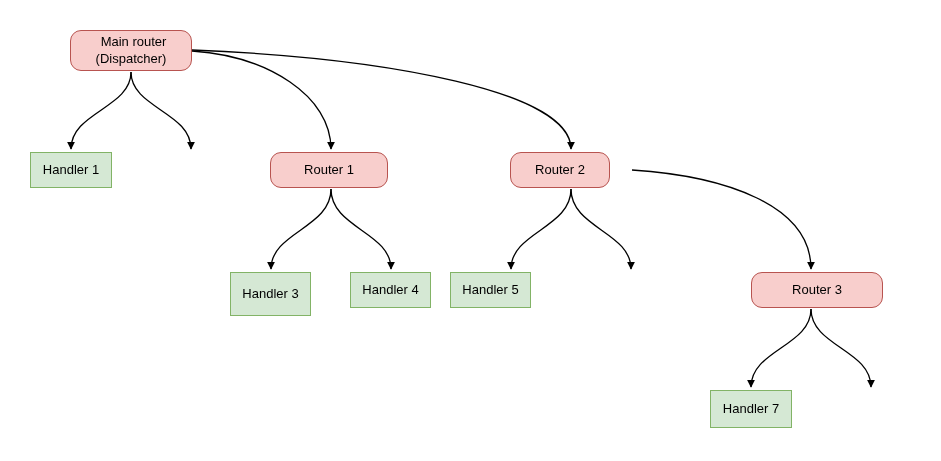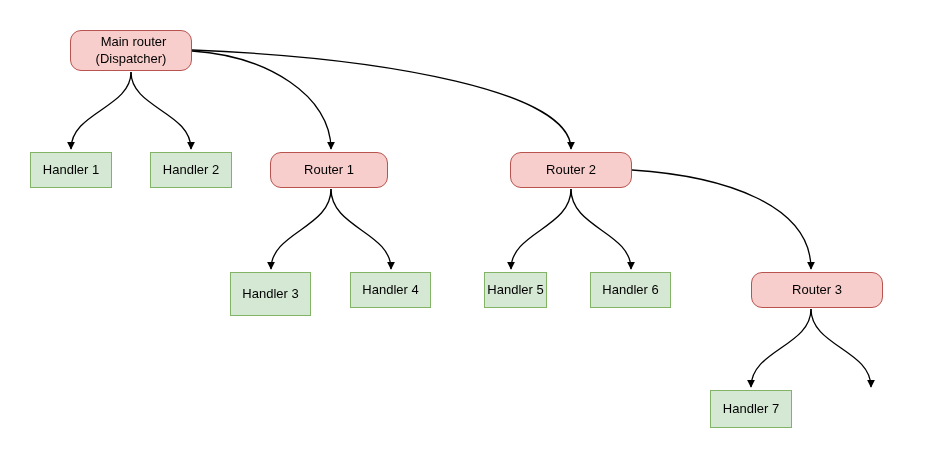--- a/index.html
+++ b/index.html
@@ -80,47 +80,41 @@
     <div class="label">
       <span class="line">Main router</span>
       <span class="line">(Dispatcher)</span>
     </div>
   </div>
 
   <div class="node handler" style="left:30px; top:152px; width:82px; height:36px">
     <span>Handler 1</span>
   </div>
 
-  <div class="node handler" style="left:150px; top:152px; width:82px; height:36px">
-    <span>Handler 2</span>
-  </div>
 
   <div class="node router" style="left:270px; top:152px; width:118px; height:36px">
     <span>Router 1</span>
   </div>
 
-  <div class="node router" style="left:510px; top:152px; width:122px; height:36px">
+  <div class="node router" style="left:510px; top:152px; width:100px; height:36px">
     <span>Router 2</span>
   </div>
 
   <div class="node handler" style="left:230px; top:272px; width:81px; height:44px">
     <span>Handler 3</span>
   </div>
 
   <div class="node handler" style="left:350px; top:272px; width:81px; height:36px">
     <span>Handler 4</span>
   </div>
 
-  <div class="node handler" style="left:484px; top:272px; width:63px; height:36px">
+  <div class="node handler" style="left:450px; top:272px; width:81px; height:36px">
     <span>Handler 5</span>
   </div>
 
-  <div class="node handler" style="left:590px; top:272px; width:81px; height:36px">
-    <span>Handler 6</span>
-  </div>
 
   <div class="node router" style="left:751px; top:272px; width:132px; height:36px">
     <span>Router 3</span>
   </div>
 
   <div class="node handler" style="left:710px; top:390px; width:82px; height:38px">
     <span>Handler 7</span>
   </div>
 
 

